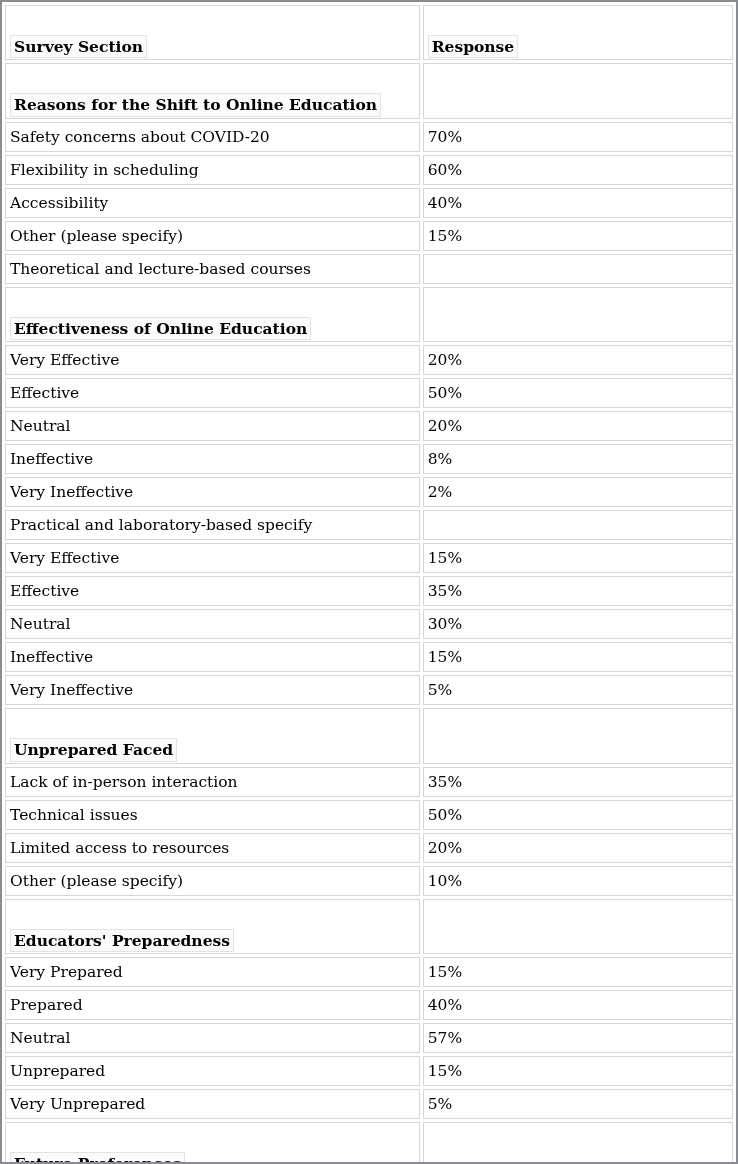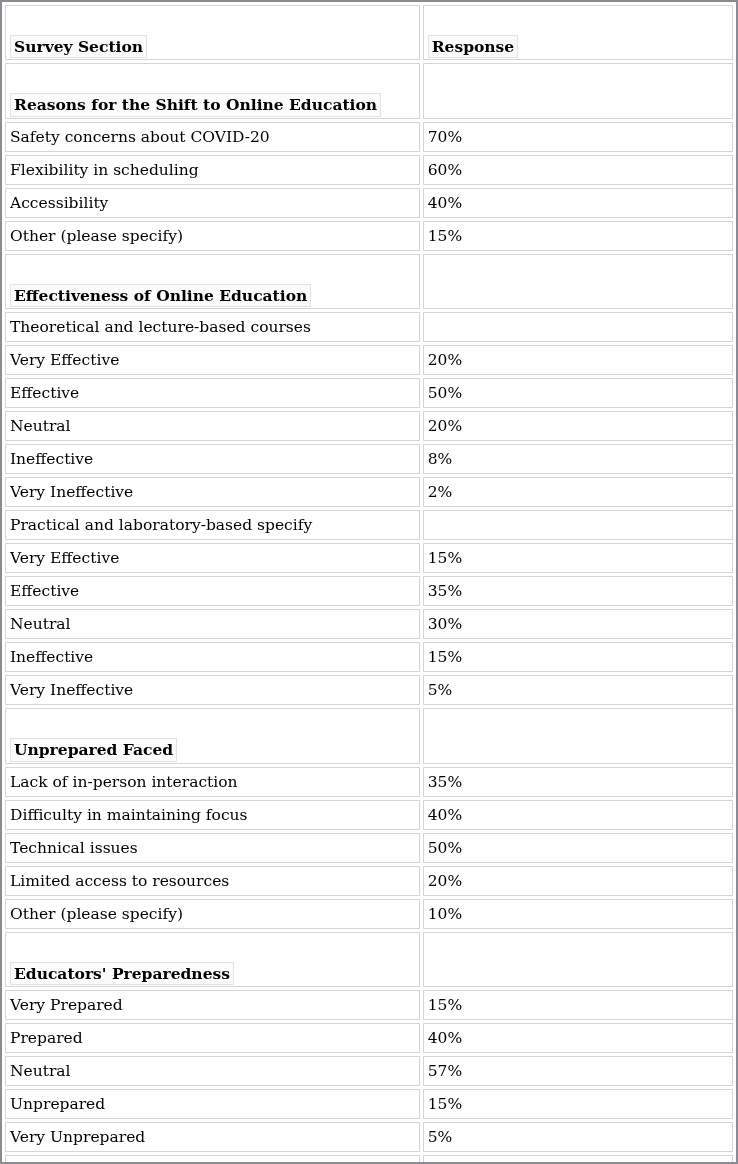--- a/index.html
+++ b/index.html
@@ -86,25 +86,25 @@
         </tr>
         <tr>
           <td>Accessibility</td>
           <td>40%</td>
         </tr>
         <tr>
           <td>Other (please specify)</td>
           <td>15%</td>
         </tr>
         <tr>
-          <td><span class="hl">Effectiveness of Online Education</span></td>
+          <td>Theoretical and lecture-based courses</td>
           <td></td>
         </tr>
         <tr>
-          <td>Theoretical and lecture-based courses</td>
+          <td><span class="hl">Effectiveness of Online Education</span></td>
           <td></td>
         </tr>
         <tr>
           <td>Very Effective</td>
           <td>20%</td>
         </tr>
         <tr>
           <td>Effective</td>
           <td>50%</td>
         </tr>
@@ -146,24 +146,20 @@
         </tr>
         <tr>
           <td><span class="hl">Unprepared Faced</span></td>
           <td></td>
         </tr>
         <tr>
           <td>Lack of in-person interaction</td>
           <td>35%</td>
         </tr>
         <tr>
-          <td>Difficulty in maintaining focus</td>
-          <td>40%</td>
-        </tr>
-        <tr>
           <td>Technical issues</td>
           <td>50%</td>
         </tr>
         <tr>
           <td>Limited access to resources</td>
           <td>20%</td>
         </tr>
         <tr>
           <td>Other (please specify)</td>
           <td>10%</td>

